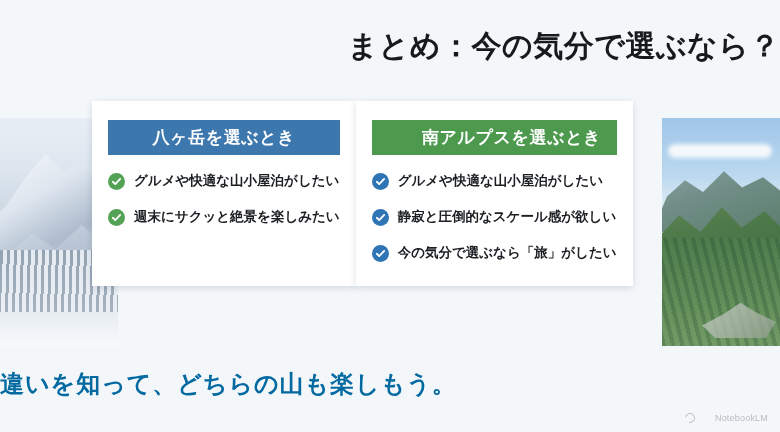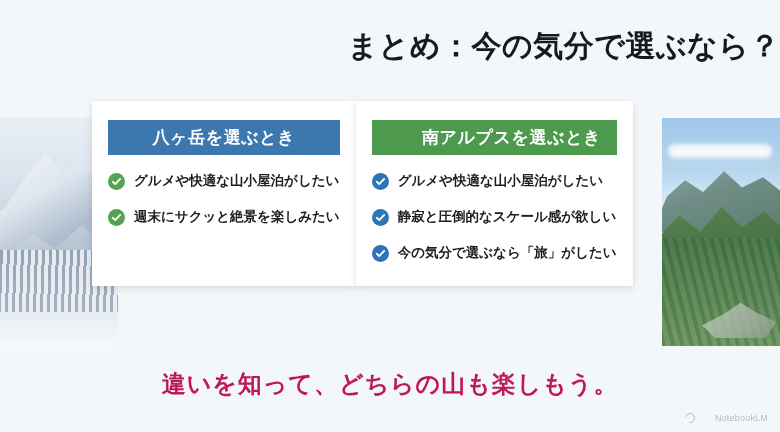--- a/index.html
+++ b/index.html
@@ -147,25 +147,25 @@
     font-weight:700;
     color:#1b1e22;
     line-height:1.25;
     white-space:nowrap;
   }
 
   
   .caption {
     position:absolute;
     top:368px; left:0; width:100%;
-    text-align:center;
+    text-align:left;
     font-family:Liberation Mono, monospace;
     font-size:24px;
     font-weight:700;
-    color:#be185d;
+    color:#0369a1;
     letter-spacing:1px;
   }
 
   
   .watermark {
     position:absolute;
     right:12px; bottom:9px;
     display:flex; align-items:center; gap:20px;
     opacity:.45;
   }

